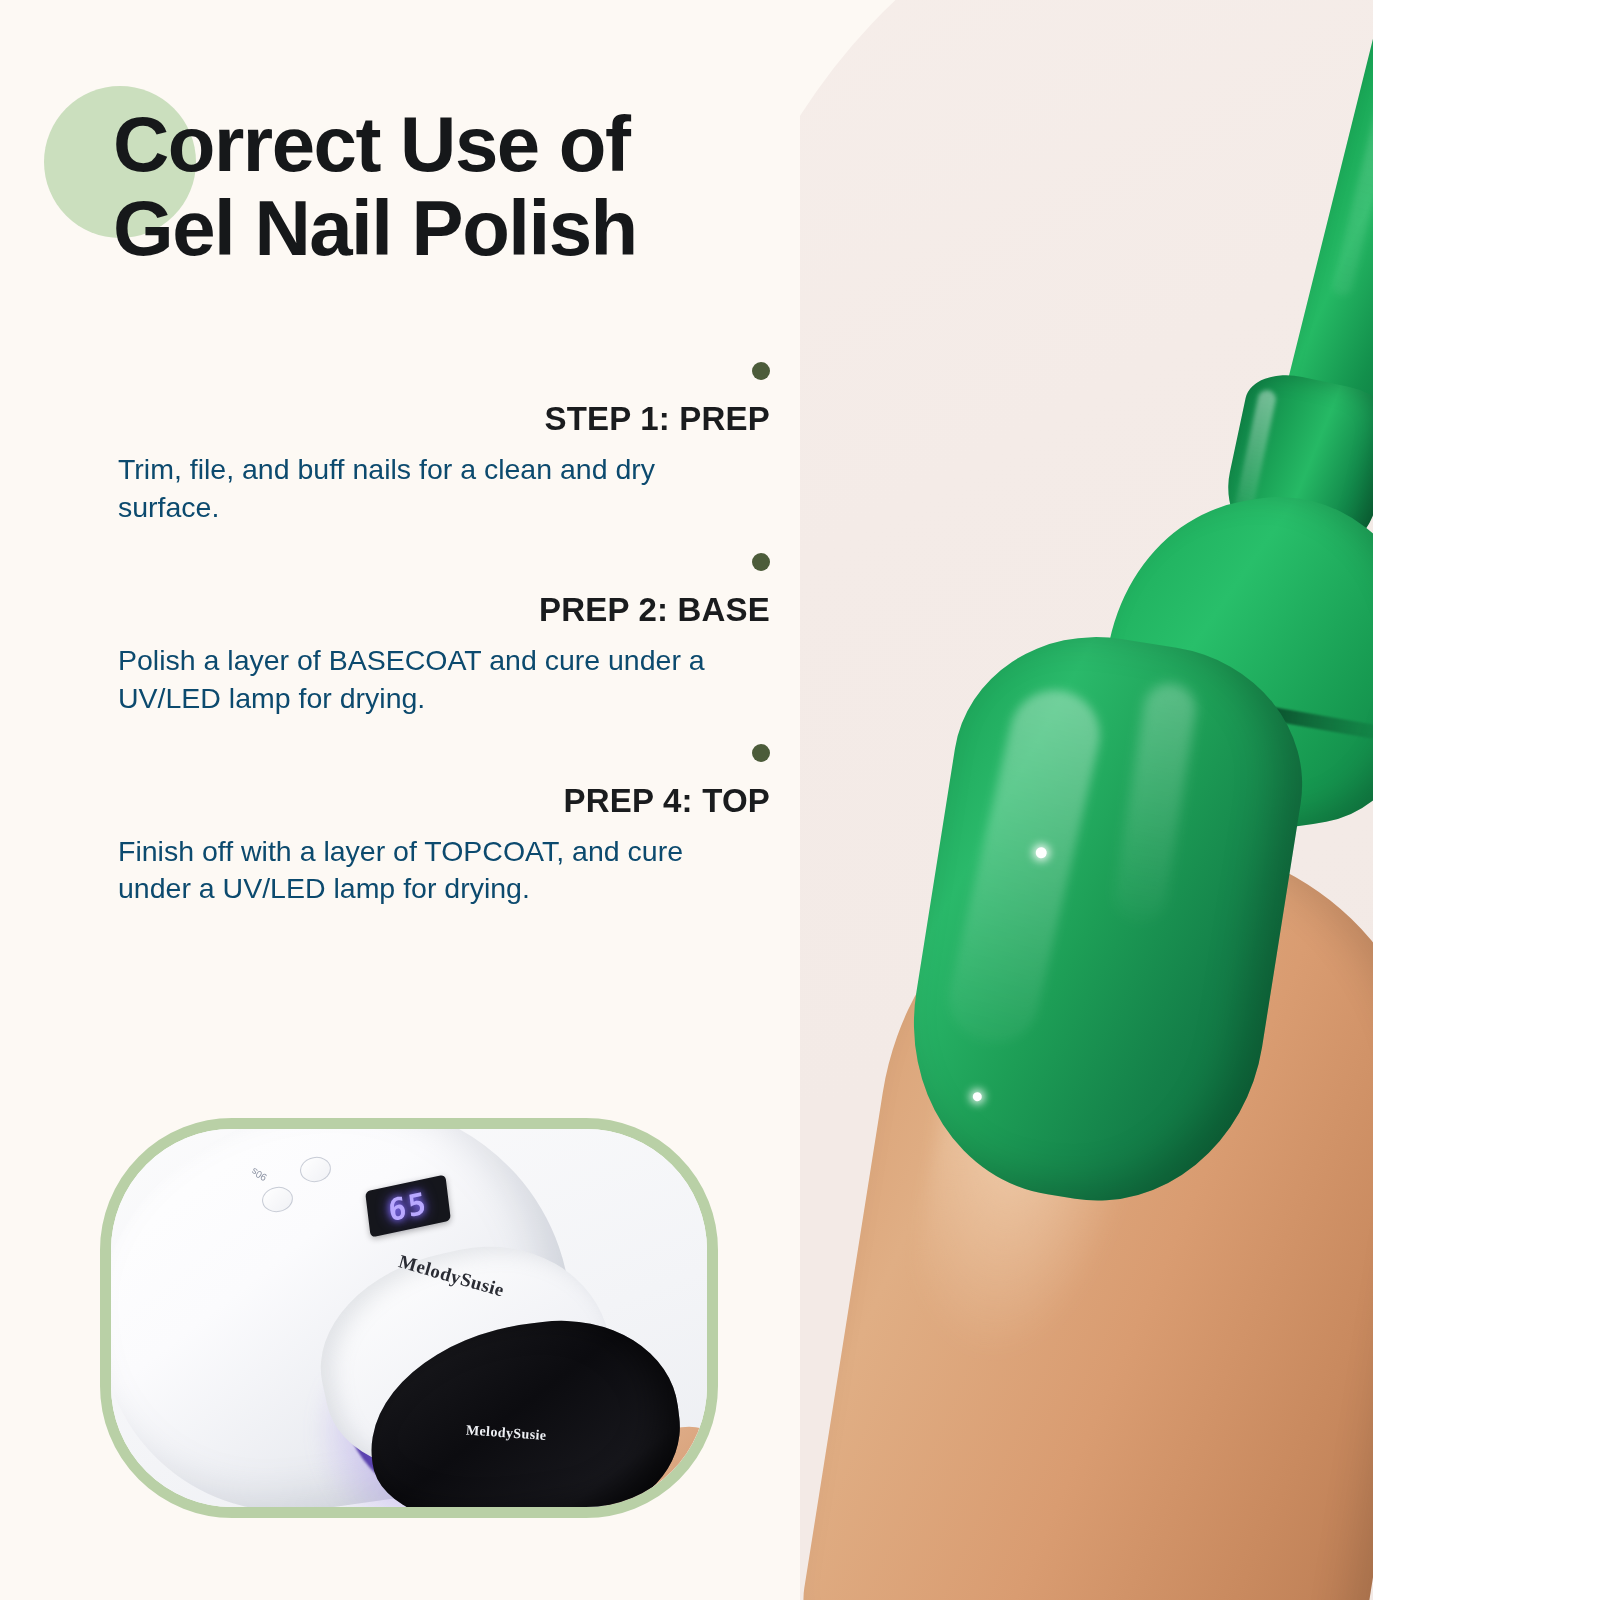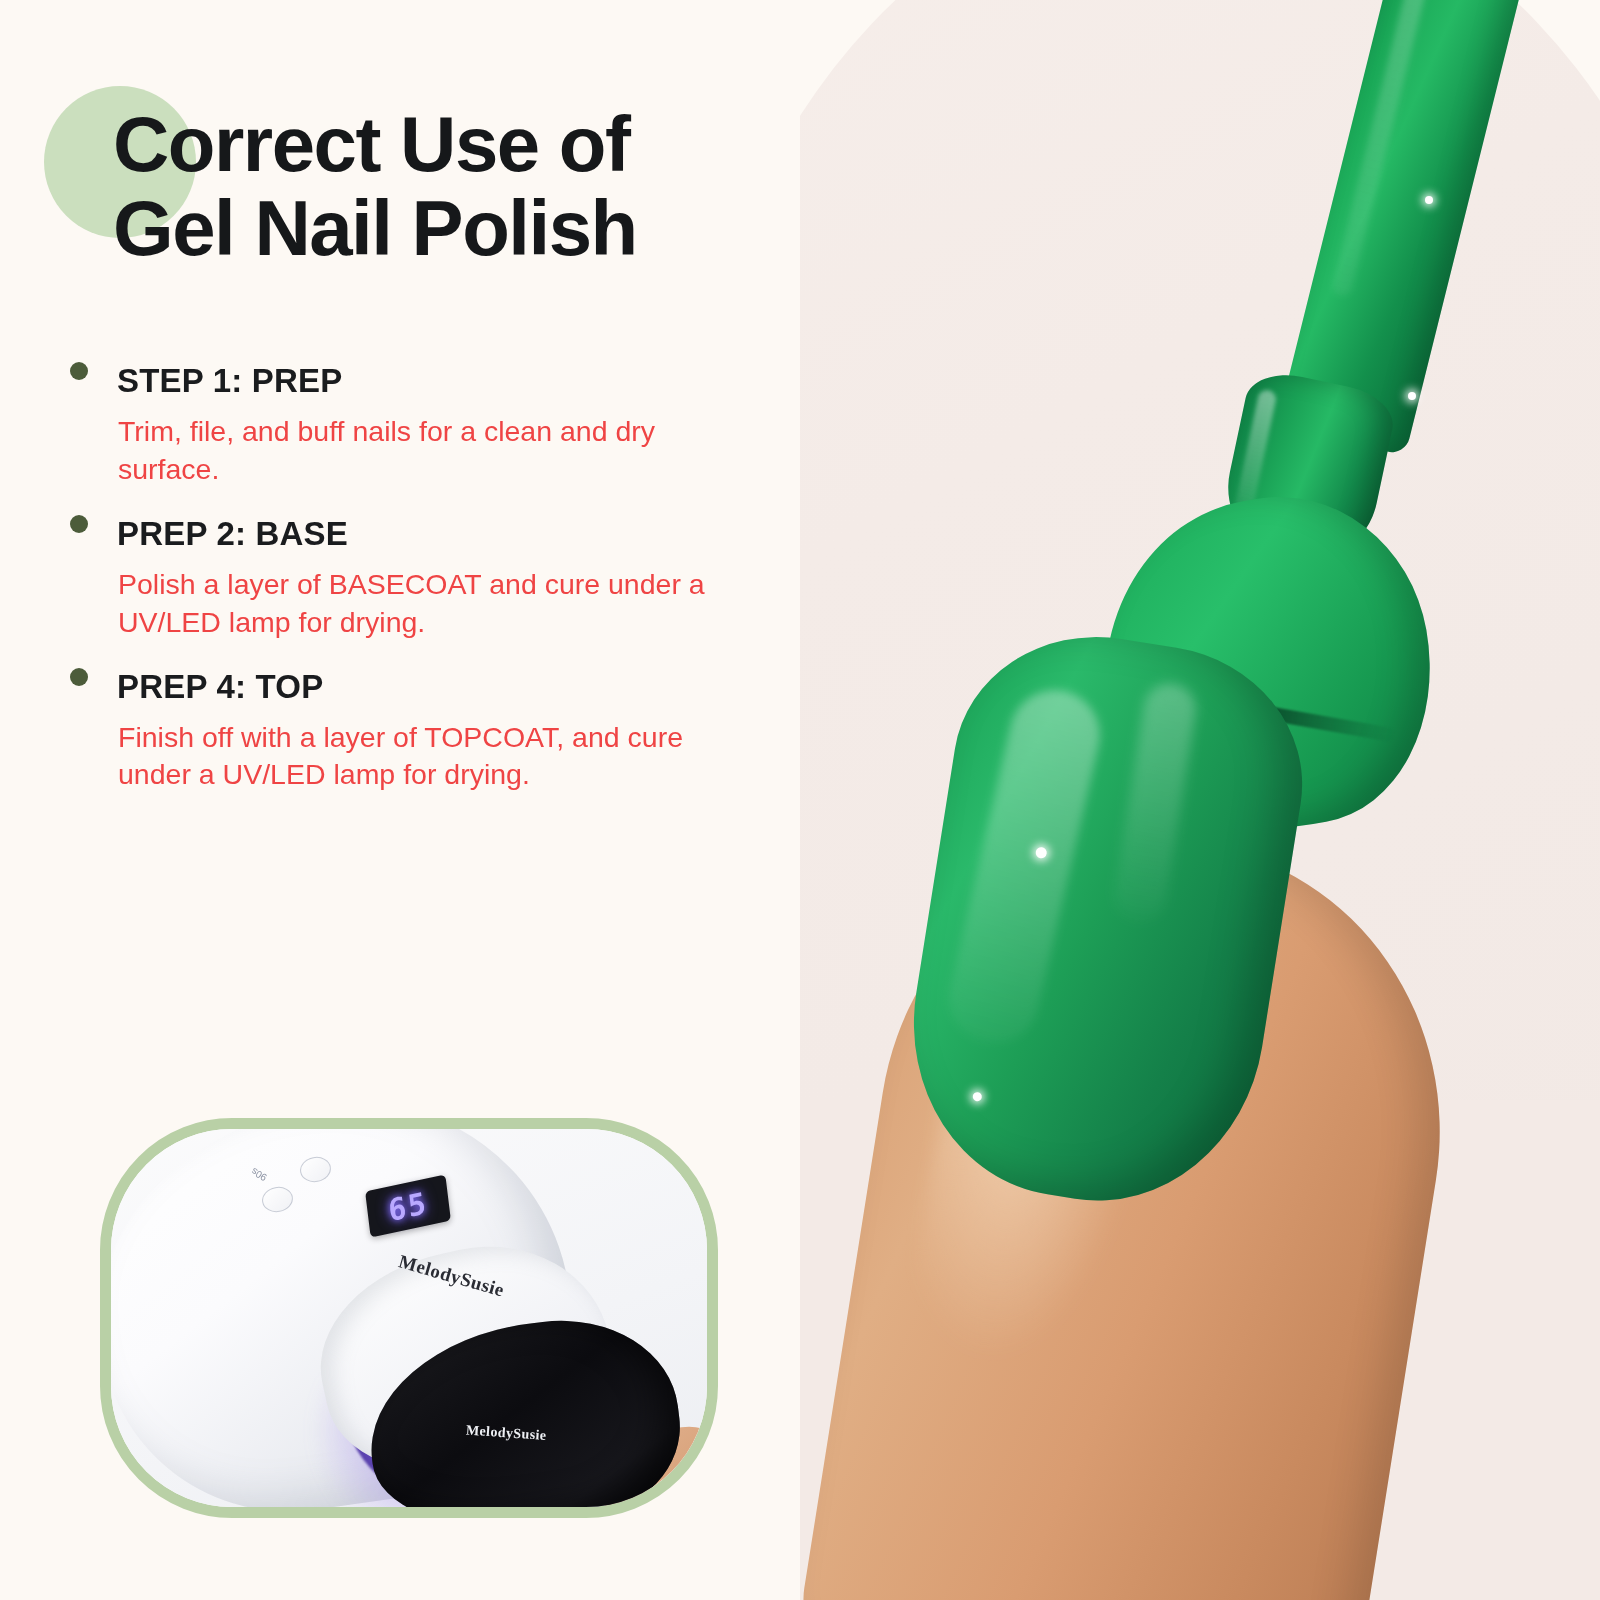--- a/index.html
+++ b/index.html
@@ -6,21 +6,21 @@
     margin: 0;
     padding: 0;
     background: #ffffff;
   }
   body {
     font-family: "Liberation Sans", sans-serif;
   }
 
   .canvas {
     position: relative;
-    width: 1600px;
+    width: 1373px;
     height: 1600px;
     background: #fdf9f4;
     overflow: hidden;
   }
 
   
   .photo-panel {
     position: absolute;
     left: 800px;
     top: 0;
@@ -208,43 +208,44 @@
 
   .steps {
     position: absolute;
     left: 70px;
     top: 362px;
     width: 700px;
   }
   .step { margin-bottom: 26px; }
   .step-head {
     display: flex;
-    align-items: flex-start;
-    gap: 29px;
+    align-items: flex-end;
+    gap: 20px;
+    flex-direction: column;
   }
   .bullet {
     width: 18px;
     height: 18px;
     border-radius: 50%;
     background: #4c5c3a;
     flex: 0 0 18px;
   }
   .step-title {
     font-family: "Liberation Sans", sans-serif;
     font-weight: bold;
     font-size: 33px;
     letter-spacing: 0.2px;
     color: #1a1c1e;
   }
   .step-desc {
     margin: 13px 0 0 48px;
     font-family: "Liberation Sans", sans-serif;
     font-size: 28.5px;
     line-height: 1.33;
-    color: #ef4444;
+    color: #0c4a6e;
     max-width: 640px;
   }
 
   
   .lamp-card {
     position: absolute;
     left: 100px;
     top: 1118px;
     width: 618px;
     height: 400px;

